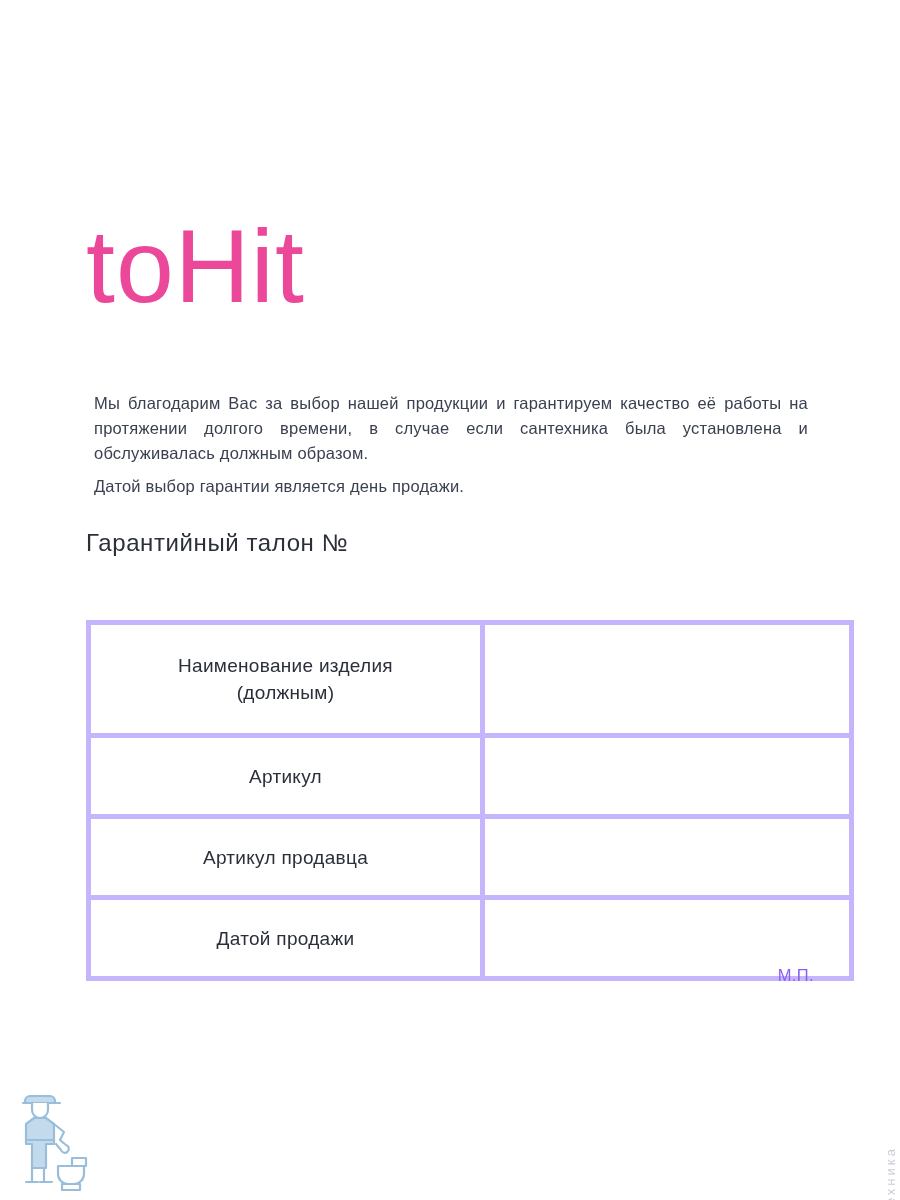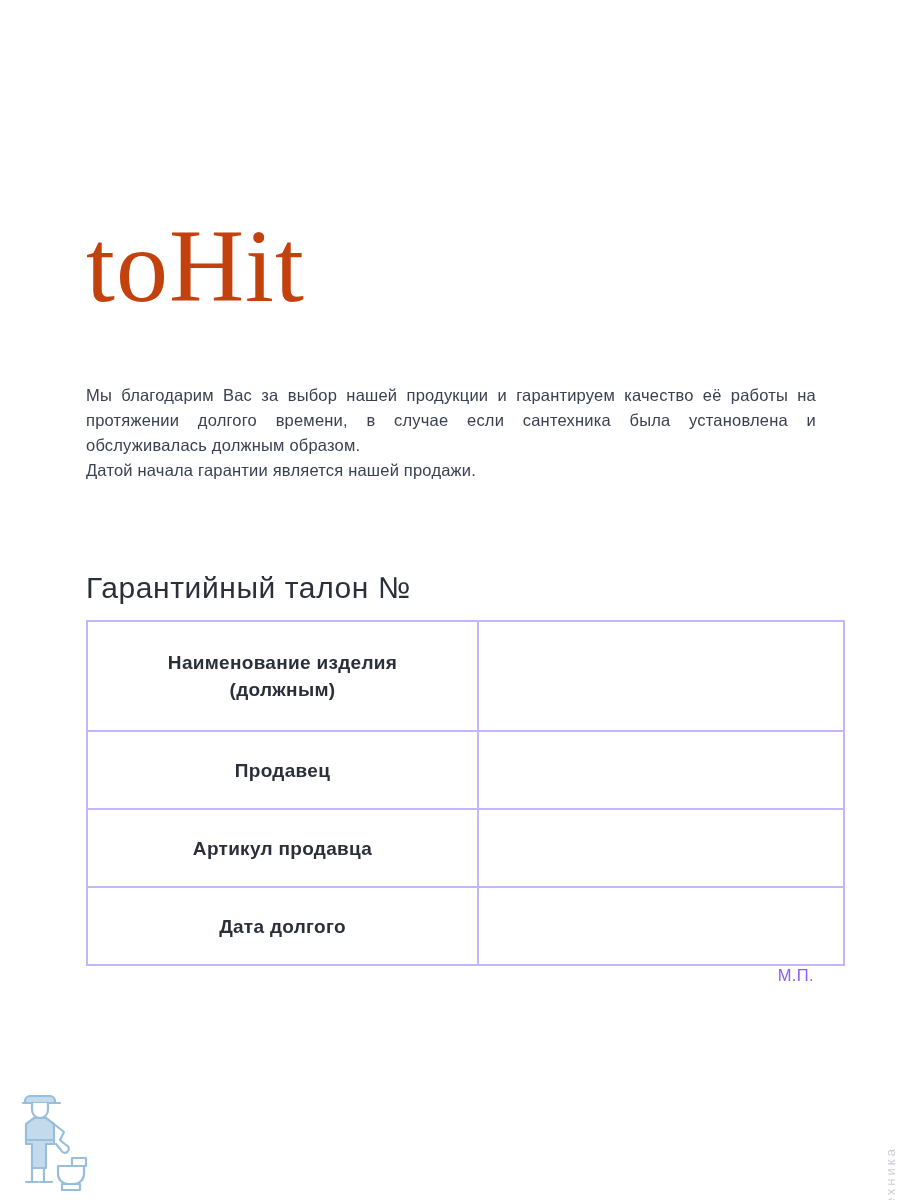--- a/index.html
+++ b/index.html
@@ -24,74 +24,73 @@
 
   
   .logo-wrap {
     position: absolute;
     left: 86px;
     top: 214px;
     width: 230px;
     height: 115px;
   }
   .logo-text {
-    font-family: Liberation Serif, serif;
+    font-family: Liberation Sans, sans-serif;
     font-size: 104px;
     font-weight: 300;
     letter-spacing: 1px;
-    color: #c2410c;
+    color: #ec4899;
     line-height: 1;
     white-space: nowrap;
   }
 
   
   .intro {
     position: absolute;
     left: 86px;
     top: 383px;
     width: 730px;
     font-size: 16.5px;
     line-height: 25px;
     color: #3a4050;
     text-align: justify;
     letter-spacing: 0.2px;
   }
   .intro p {
-    margin: 0;
+    margin: 8px;
   }
   .intro p.last {
     text-align: left;
   }
 
   
   .doc-heading {
     position: absolute;
     left: 86px;
-    top: 571px;
-    font-size: 30px;
+    top: 529px;
+    font-size: 24px;
     font-weight: 400;
     color: #2b2f3a;
     letter-spacing: 0.6px;
     white-space: nowrap;
   }
 
   
   .warranty-table {
     position: absolute;
     left: 86px;
     top: 620px;
     width: 729px;
     border-collapse: collapse;
     table-layout: fixed;
   }
   .warranty-table td {
-    border: 2px solid #c4b5fd;
+    border: 5px solid #c4b5fd;
     padding: 0;
     vertical-align: middle;
-    font-weight: bold;
   }
   .warranty-table td.label {
     width: 365px;
     text-align: center;
     font-size: 19px;
     line-height: 27px;
     color: #2b2f3a;
     letter-spacing: 0.3px;
     padding: 10px 12px;
   }
@@ -138,44 +137,44 @@
 <body>
 
 <div class="page">
 
   <div class="logo-wrap">
     <div class="logo-text">toHit</div>
   </div>
 
   <div class="intro">
     <p>Мы благодарим Вас за выбор нашей продукции и гарантируем качество её работы на протяжении долгого времени, в случае если сантехника была установлена и обслуживалась должным образом.</p>
-    <p class="last">Датой начала гарантии является нашей продажи.</p>
+    <p class="last">Датой выбор гарантии является день продажи.</p>
   </div>
 
   <div class="doc-heading">Гарантийный талон №</div>
 
   <table class="warranty-table">
     <tbody>
       <tr class="row-tall">
         <td class="label">
           <div>Наименование изделия</div>
           <div>(должным)</div>
         </td>
         <td class="value"></td>
       </tr>
       <tr class="row-normal">
-        <td class="label">Продавец</td>
+        <td class="label">Артикул</td>
         <td class="value"></td>
       </tr>
       <tr class="row-normal">
         <td class="label">Артикул продавца</td>
         <td class="value"></td>
       </tr>
       <tr class="row-normal">
-        <td class="label">Дата долгого</td>
+        <td class="label">Датой продажи</td>
         <td class="value"></td>
       </tr>
     </tbody>
   </table>
 
   <div class="stamp-note">М.П.</div>
 
   <div class="plumber-mark">
     <svg viewBox="0 0 86 120" width="86" height="120" xmlns="http://www.w3.org/2000/svg">
       <g fill="none" stroke="#8fb8d8" stroke-width="2.2" stroke-linecap="round" stroke-linejoin="round">

